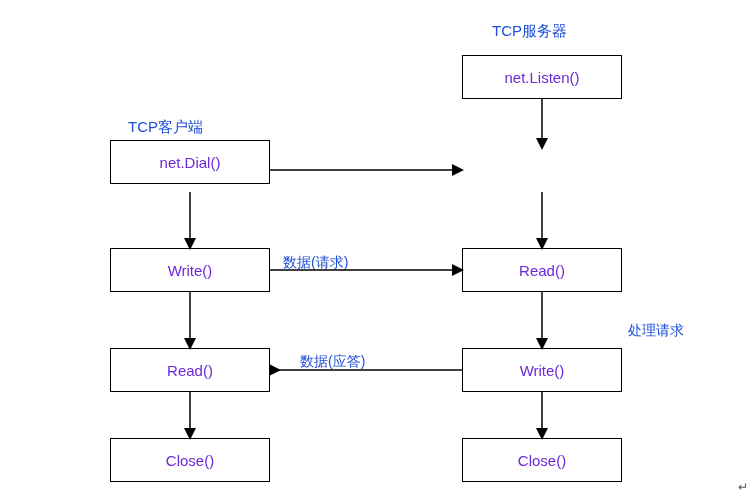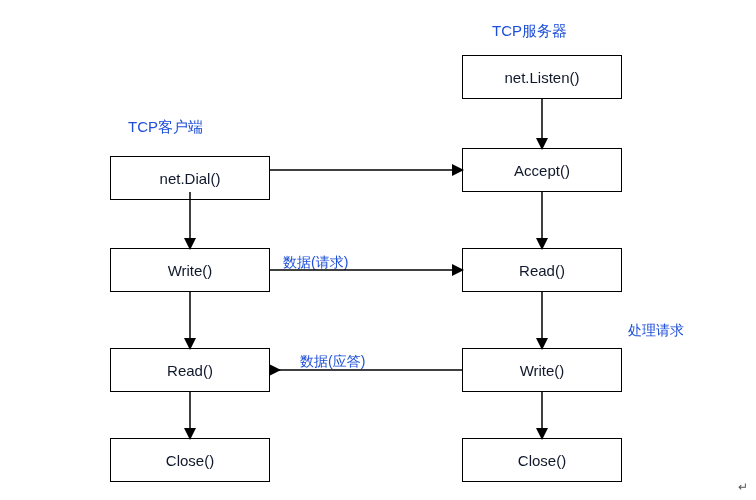--- a/index.html
+++ b/index.html
@@ -17,21 +17,21 @@
       height: 500px;
     }
     .box {
       position: absolute;
       border: 1.5px solid #000;
       background: #fff;
       display: flex;
       align-items: center;
       justify-content: center;
       font-size: 15px;
-      color: #0f172a;
+      color: #6d28d9;
     }
     .label {
       position: absolute;
       font-size: 14px;
       color: #1d4ed8;
       white-space: nowrap;
     }
     .label-blue {
       color: #1a6fc4;
     }
@@ -53,22 +53,21 @@
   </style>
 </head>
 <body>
 
 <div class="diagram">
 
   <div class="label" style="left:128px; top:118px; font-size:15px;">TCP客户端</div>
   <div class="label" style="left:492px; top:22px; font-size:15px;">TCP服务器</div>
 
   <div class="box" style="left:462px; top:55px; width:160px; height:44px;">net.Listen()</div>
-  <div class="box" style="left:462px; top:148px; width:160px; height:44px;">Accept()</div>
-  <div class="box" style="left:110px; top:156px; width:160px; height:44px;">net.Dial()</div>
+  <div class="box" style="left:110px; top:140px; width:160px; height:44px;">net.Dial()</div>
   <div class="box" style="left:110px; top:248px; width:160px; height:44px;">Write()</div>
   <div class="box" style="left:462px; top:248px; width:160px; height:44px;">Read()</div>
   <div class="box" style="left:110px; top:348px; width:160px; height:44px;">Read()</div>
   <div class="box" style="left:462px; top:348px; width:160px; height:44px;">Write()</div>
   <div class="box" style="left:110px; top:438px; width:160px; height:44px;">Close()</div>
   <div class="box" style="left:462px; top:438px; width:160px; height:44px;">Close()</div>
 
   <div class="label" style="left:283px; top:254px;">数据(请求)</div>
   <div class="label" style="left:628px; top:322px;font-family:Liberation Mono, monospace;">处理请求</div>
   <div class="label" style="left:300px; top:353px;">数据(应答)</div>

